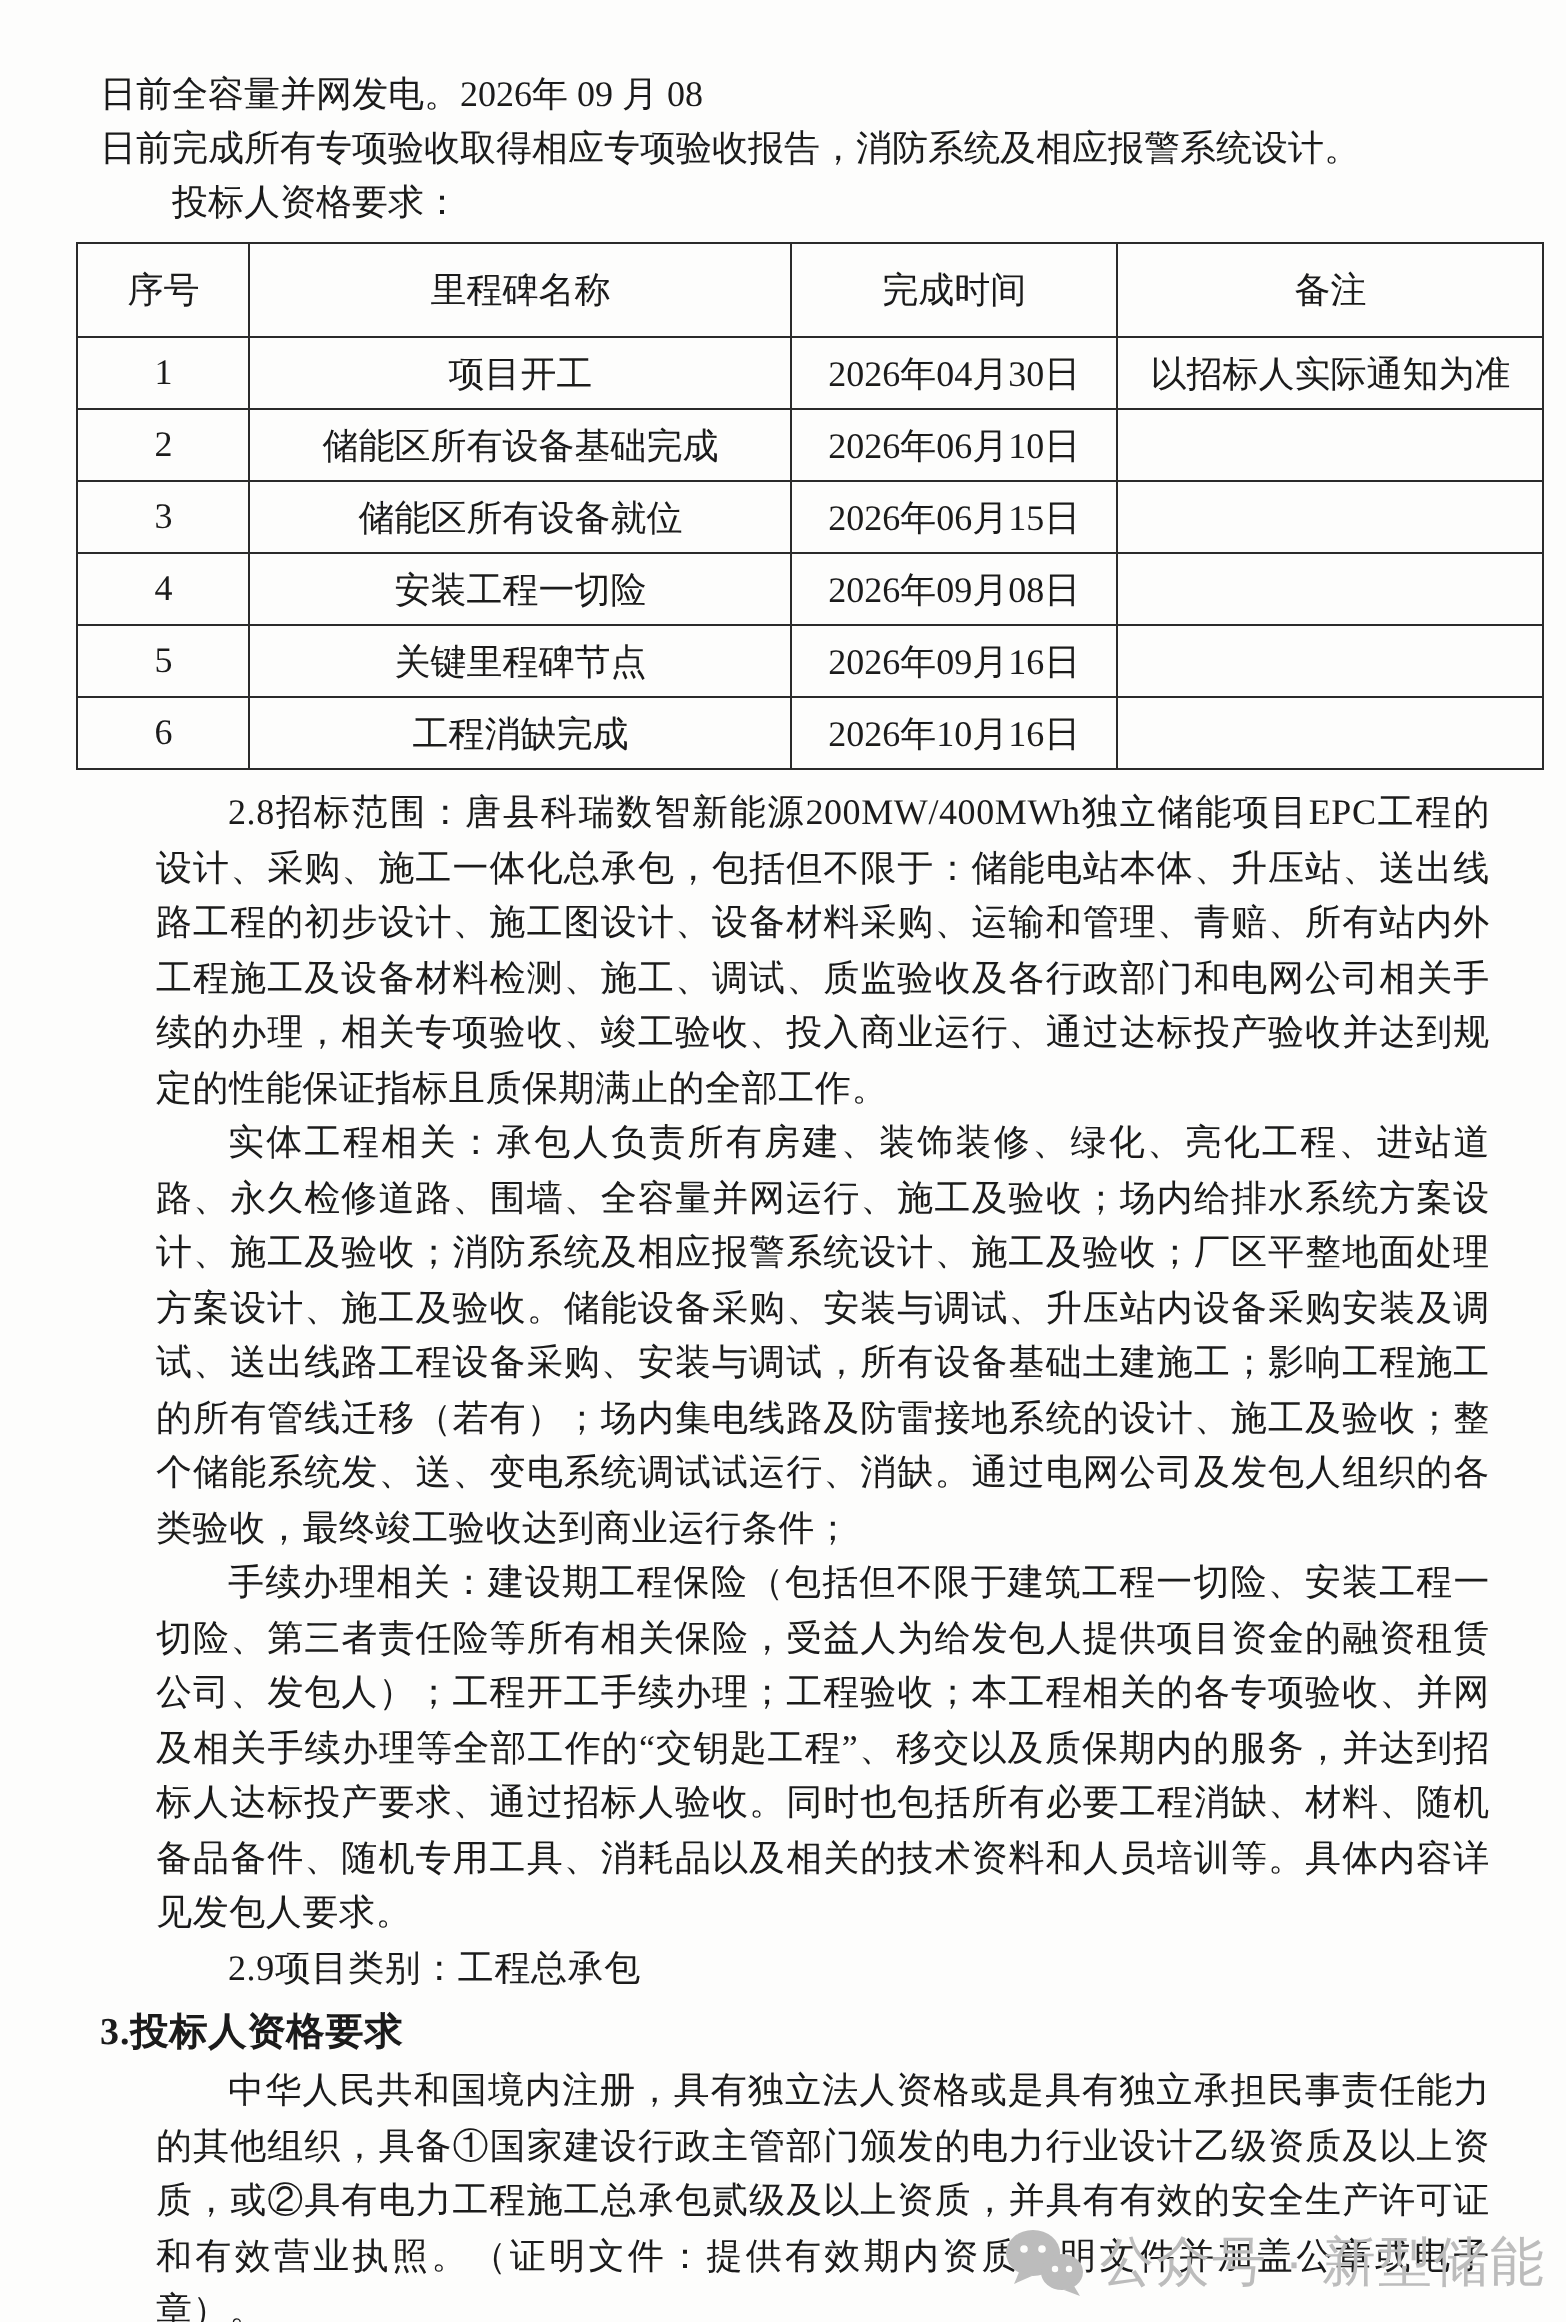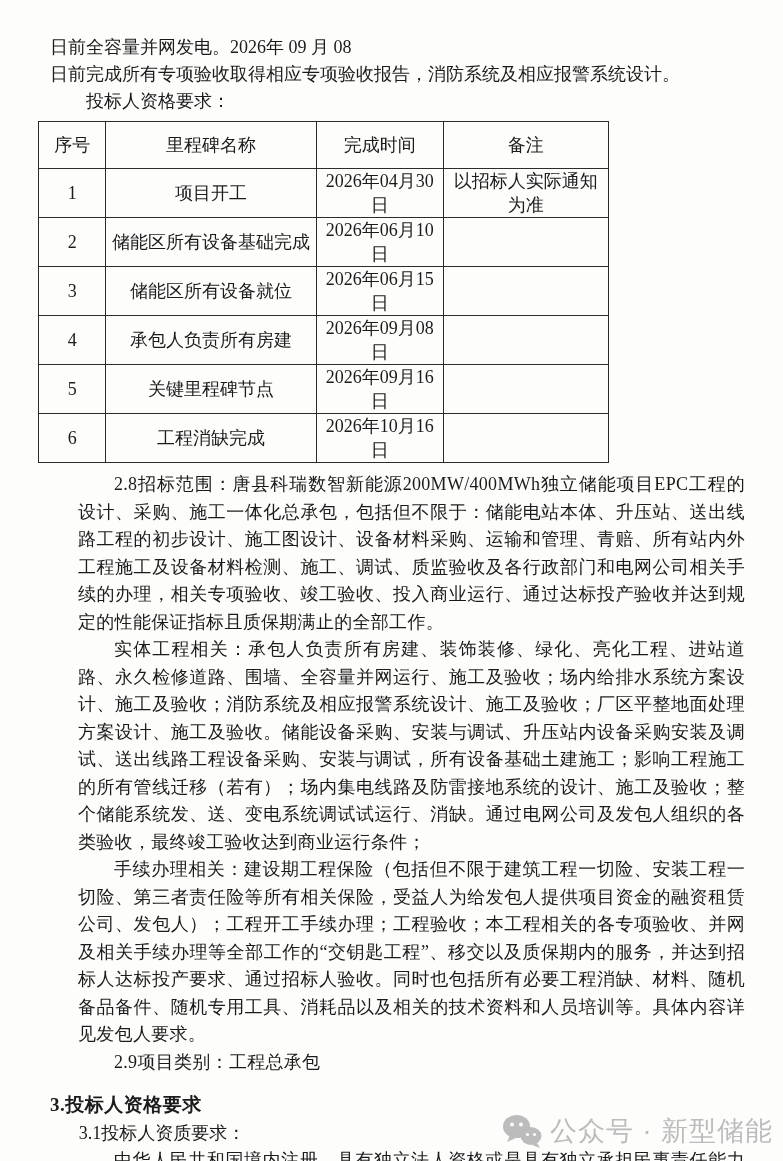--- a/index.html
+++ b/index.html
@@ -23,21 +23,21 @@
   .para {
     font-size: 18px;
     line-height: 27.5px;
     text-align: justify;
     text-indent: 2em;
     letter-spacing: 0.3px;
     margin-left: 28px;
   }
   table.milestones {
     border-collapse: collapse;
-    width: 571px;
+    width: 734px;
     margin-left: -12px;
     margin-top: 6px;
     margin-bottom: 8px;
     table-layout: fixed;
   }
   table.milestones th, table.milestones td {
     border: 1.6px solid #2b2b2b;
     text-align: center;
     vertical-align: middle;
     font-weight: normal;
@@ -50,21 +50,21 @@
   table.milestones td { height: 36px; }
   col.c-no   { width: 11.8%; }
   col.c-name { width: 36.9%; }
   col.c-date { width: 22.3%; }
   col.c-note { width: 29.0%; }
   .section-heading {
     font-size: 19px;
     font-weight: bold;
     line-height: 30px;
     letter-spacing: 0.5px;
-    margin-top: 14px;
+    margin-top: 4px;
   }
   .watermark {
     position: absolute;
     right: 10px;
     bottom: 12px;
     display: flex;
     align-items: center;
     gap: 8px;
     user-select: none;
   }
@@ -113,21 +113,21 @@
         <td></td>
       </tr>
       <tr>
         <td>3</td>
         <td>储能区所有设备就位</td>
         <td>2026年06月15日</td>
         <td></td>
       </tr>
       <tr>
         <td>4</td>
-        <td>承包人负责所有房建</td>
+        <td>安装工程一切险</td>
         <td>2026年09月08日</td>
         <td></td>
       </tr>
       <tr>
         <td>5</td>
         <td>关键里程碑节点</td>
         <td>2026年09月16日</td>
         <td></td>
       </tr>
       <tr>
@@ -139,21 +139,20 @@
     </tbody>
   </table>
 
   <p class="para">2.8招标范围：唐县科瑞数智新能源200MW/400MWh独立储能项目EPC工程的设计、采购、施工一体化总承包，包括但不限于：储能电站本体、升压站、送出线路工程的初步设计、施工图设计、设备材料采购、运输和管理、青赔、所有站内外工程施工及设备材料检测、施工、调试、质监验收及各行政部门和电网公司相关手续的办理，相关专项验收、竣工验收、投入商业运行、通过达标投产验收并达到规定的性能保证指标且质保期满止的全部工作。</p>
   <p class="para">实体工程相关：承包人负责所有房建、装饰装修、绿化、亮化工程、进站道路、永久检修道路、围墙、全容量并网运行、施工及验收；场内给排水系统方案设计、施工及验收；消防系统及相应报警系统设计、施工及验收；厂区平整地面处理方案设计、施工及验收。储能设备采购、安装与调试、升压站内设备采购安装及调试、送出线路工程设备采购、安装与调试，所有设备基础土建施工；影响工程施工的所有管线迁移（若有）；场内集电线路及防雷接地系统的设计、施工及验收；整个储能系统发、送、变电系统调试试运行、消缺。通过电网公司及发包人组织的各类验收，最终竣工验收达到商业运行条件；</p>
   <p class="para">手续办理相关：建设期工程保险（包括但不限于建筑工程一切险、安装工程一切险、第三者责任险等所有相关保险，受益人为给发包人提供项目资金的融资租赁公司、发包人）；工程开工手续办理；工程验收；本工程相关的各专项验收、并网及相关手续办理等全部工作的“交钥匙工程”、移交以及质保期内的服务，并达到招标人达标投产要求、通过招标人验收。同时也包括所有必要工程消缺、材料、随机备品备件、随机专用工具、消耗品以及相关的技术资料和人员培训等。具体内容详见发包人要求。</p>
   <p class="para">2.9项目类别：工程总承包</p>
 
   <div class="section-heading">3.投标人资格要求</div>
 
-  <div class="line indent16">3.1投标人资质要求：</div>
   <p class="para">中华人民共和国境内注册，具有独立法人资格或是具有独立承担民事责任能力的其他组织，具备①国家建设行政主管部门颁发的电力行业设计乙级资质及以上资质，或②具有电力工程施工总承包贰级及以上资质，并具有有效的安全生产许可证和有效营业执照。（证明文件：提供有效期内资质证明文件并加盖公章或电子章）。</p>
 
   <div class="watermark" style="color: rgb(188, 188, 188);">
     <svg class="wm-icon" viewBox="0 0 40 34" xmlns="http://www.w3.org/2000/svg">
       <ellipse cx="14.5" cy="12.5" rx="13.5" ry="11.5" fill="#bcbcbc"></ellipse>
       <path d="M8 21 L5 28 L14 24 Z" fill="#bcbcbc"></path>
       <circle cx="10" cy="10.5" r="1.9" fill="#fdfdfc"></circle>
       <circle cx="19" cy="10.5" r="1.9" fill="#fdfdfc"></circle>
       <ellipse cx="29" cy="22" rx="10.5" ry="9" fill="#bcbcbc"></ellipse>
       <path d="M35 29 L38 34 L30 31 Z" fill="#bcbcbc"></path>

